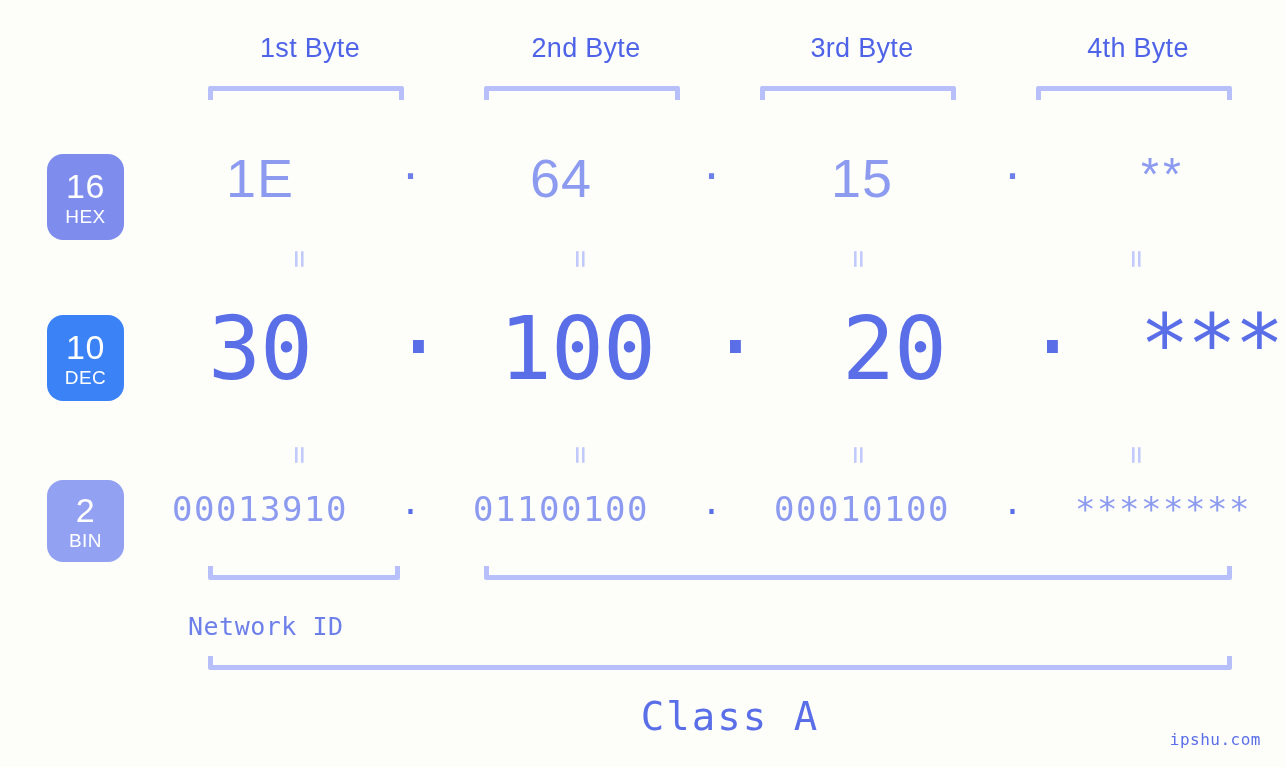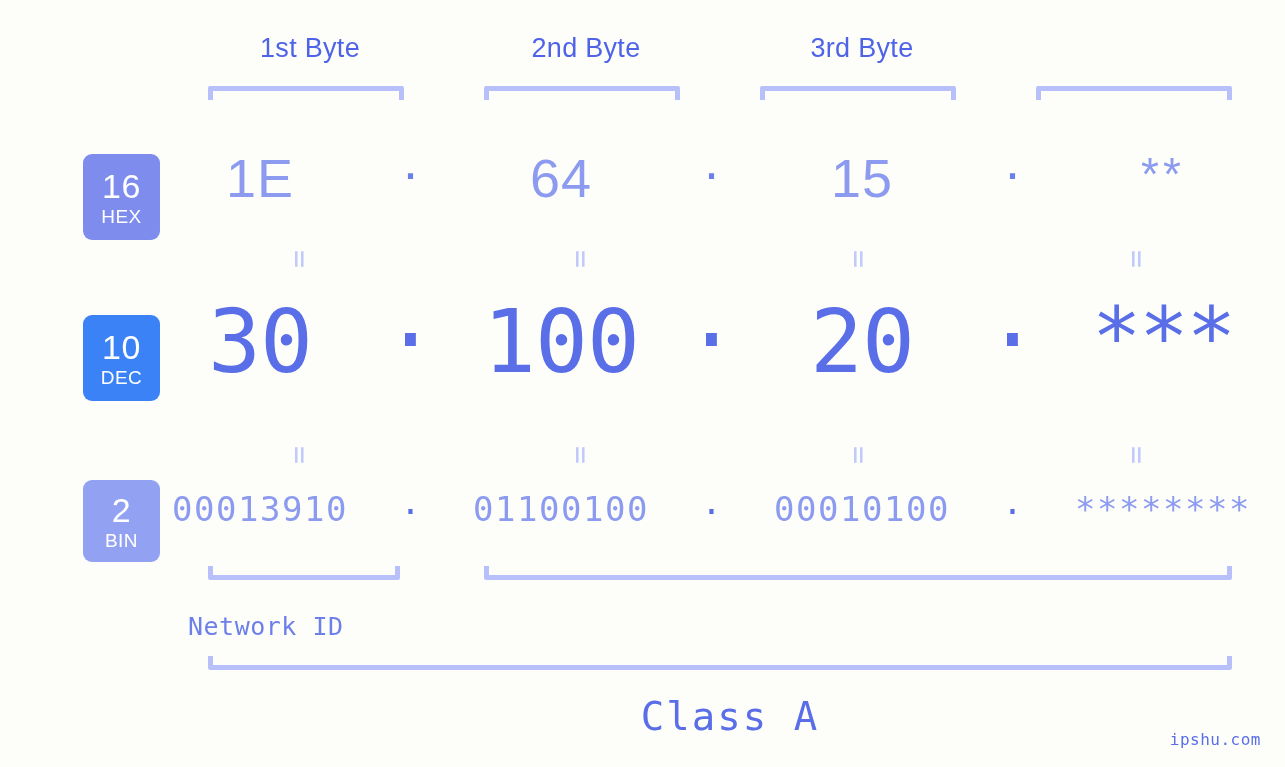--- a/index.html
+++ b/index.html
@@ -51,30 +51,29 @@
     border-width: 0 5px 5px 5px;
     height: 14px;
     border-radius: 0 0 3px 3px;
   }
 
   
   .badge {
     position: absolute;
     left: 47px;
     width: 77px;
-    border-radius: 9px;
+    border-radius: 16px;
     color: #ffffff;
     display: flex;
     flex-direction: column;
     align-items: center;
     justify-content: center;
     font-family: "Liberation Sans", sans-serif;
     line-height: 1;
     user-select: none;
-    margin-left: 36px;
   }
   .badge .radix-num {
     font-size: 34px;
     font-weight: 400;
     letter-spacing: 0.5px;
   }
   .badge .radix-name {
     font-size: 19px;
     font-weight: 400;
     margin-top: 4px;
@@ -117,21 +116,21 @@
     line-height: 0.5;
   }
   .row-hex .stars {
     font-family: "Liberation Sans", sans-serif;
     font-size: 46px;
     color: #8c9bf0;
     letter-spacing: 4px;
   }
 
   
-  .row-dec { top: 290px; height: 125px; }
+  .row-dec { top: 297px; height: 125px; gap: 8px; }
   .row-dec .cell {
     font-family: "DejaVu Sans Mono", monospace;
     font-size: 88px;
     color: #5a6ee8;
     letter-spacing: -1px;
   }
   .row-dec .dot {
     font-family: "DejaVu Sans Mono", monospace;
     font-size: 88px;
     color: #5a6ee8;
@@ -210,20 +209,21 @@
   }
 </style>
 </head>
 <body style="background: rgb(253, 254, 250);">
 
 <div id="stage">
 
   <div class="byte-label" style="left:190px;">1st Byte</div>
   <div class="byte-label" style="left:466px;">2nd Byte</div>
   <div class="byte-label" style="left:742px;">3rd Byte</div>
+  <div class="byte-label" style="left:1018px;">4th Byte</div>
 
   <div class="bracket bracket-down" style="left: 208px; top: 86px; width: 196px; border-color: rgb(183, 192, 251);"></div>
   <div class="bracket bracket-down" style="left: 484px; top: 86px; width: 196px; border-color: rgb(183, 192, 251);"></div>
   <div class="bracket bracket-down" style="left: 760px; top: 86px; width: 196px; border-color: rgb(183, 192, 251);"></div>
   <div class="bracket bracket-down" style="left: 1036px; top: 86px; width: 196px; border-color: rgb(183, 192, 251);"></div>
 
   <div class="badge badge-hex" style="background: rgb(125, 140, 237);">
     <span class="radix-num">16</span>
     <span class="radix-name">HEX</span>
   </div>

